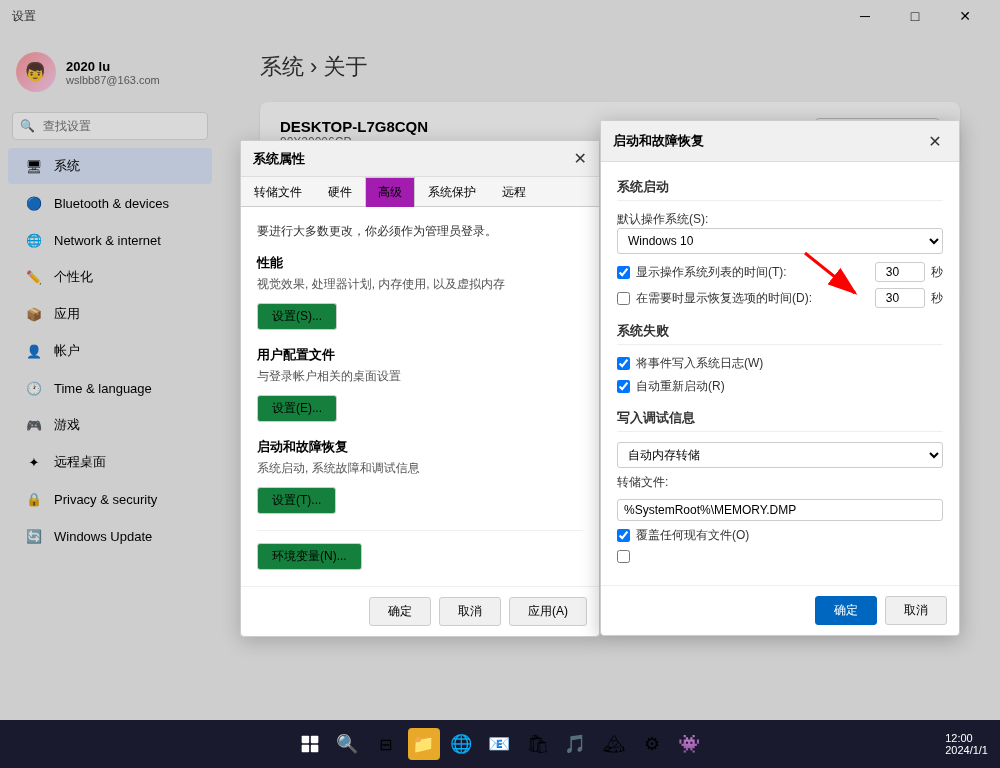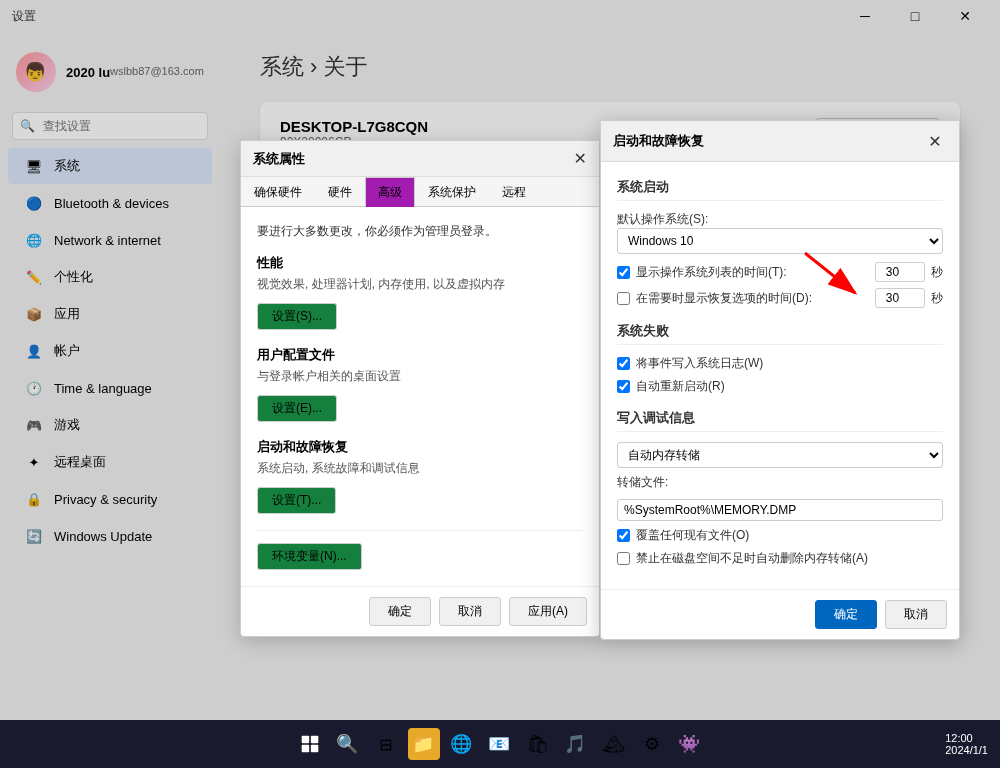--- a/index.html
+++ b/index.html
@@ -19,21 +19,21 @@
     .title-bar-title { font-size: 12px; color: #333; }
     .title-bar-controls { display: flex; gap: 4px; }
     .tb-btn { width: 46px; height: 32px; border: none; background: transparent; cursor: pointer; font-size: 14px; display: flex; align-items: center; justify-content: center; }
 
     .settings-body { display: flex; flex: 1; overflow: hidden; }
 
     
     .sidebar { width: 220px; background: #f3f3f3; padding: 8px 0; overflow-y: auto; flex-shrink: 0; }
     .user-section { padding: 12px 16px; display: flex; align-items: center; gap: 10px; margin-bottom: 8px; }
     .avatar { width: 40px; height: 40px; border-radius: 50%; background: linear-gradient(135deg, #ff9a9e, #fecfef); display: flex; align-items: center; justify-content: center; font-size: 18px; flex-shrink: 0; }
-    .user-info { display: flex; flex-direction: row; }
+    .user-info { display: flex; flex-direction: column; }
     .user-name { font-weight: 600; font-size: 13px; }
     .user-email { font-size: 11px; color: #666; }
     .search-box { margin: 0 12px 8px; position: relative; }
     .search-box input { width: 100%; padding: 6px 10px 6px 30px; border: 1px solid #ddd; border-radius: 4px; background: white; font-size: 12px; }
     .search-icon-wrap { position: absolute; left: 8px; top: 50%; transform: translateY(-50%); color: #666; font-size: 12px; }
     .nav-item { padding: 8px 16px; display: flex; align-items: center; gap: 10px; cursor: pointer; border-radius: 4px; margin: 1px 8px; }
     .nav-item.active { background: #dce8fb; }
     .nav-icon { width: 20px; height: 20px; display: flex; align-items: center; justify-content: center; flex-shrink: 0; }
     .nav-label { font-size: 13px; }
 
@@ -221,21 +221,21 @@
 </div>
 
 <div class="modal-overlay"></div>
 
 <div class="modal">
   <div class="modal-header">
     <span class="modal-title">系统属性</span>
     <button class="modal-close">✕</button>
   </div>
   <div class="modal-tabs">
-    <div class="modal-tab">确保硬件</div>
+    <div class="modal-tab">转储文件</div>
     <div class="modal-tab">硬件</div>
     <div class="modal-tab active">高级</div>
     <div class="modal-tab">系统保护</div>
     <div class="modal-tab">远程</div>
   </div>
   <div class="modal-body">
     <p style="font-size:12px; color:#333; margin-bottom:14px;">要进行大多数更改，你必须作为管理员登录。</p>
 
     <div class="sys-section">
       <div class="sys-section-title">性能</div>
@@ -327,21 +327,20 @@
       <div class="form-label">转储文件:</div>
       <input type="text" class="dump-file-input" value="%SystemRoot%\MEMORY.DMP" style="">
     </div>
 
     <div class="checkbox-row" style="margin-top:6px;">
       <input type="checkbox" checked="" style="">
       <span class="checkbox-label">覆盖任何现有文件(O)</span>
     </div>
     <div class="checkbox-row">
       <input type="checkbox" style="">
-      <span class="checkbox-label">禁止在磁盘空间不足时自动删除内存转储(A)</span>
     </div>
 
   </div>
   <div class="modal2-footer">
     <button class="footer-btn2 primary">确定</button>
     <button class="footer-btn2">取消</button>
   </div>
 </div>
 
 <div class="red-arrow">

